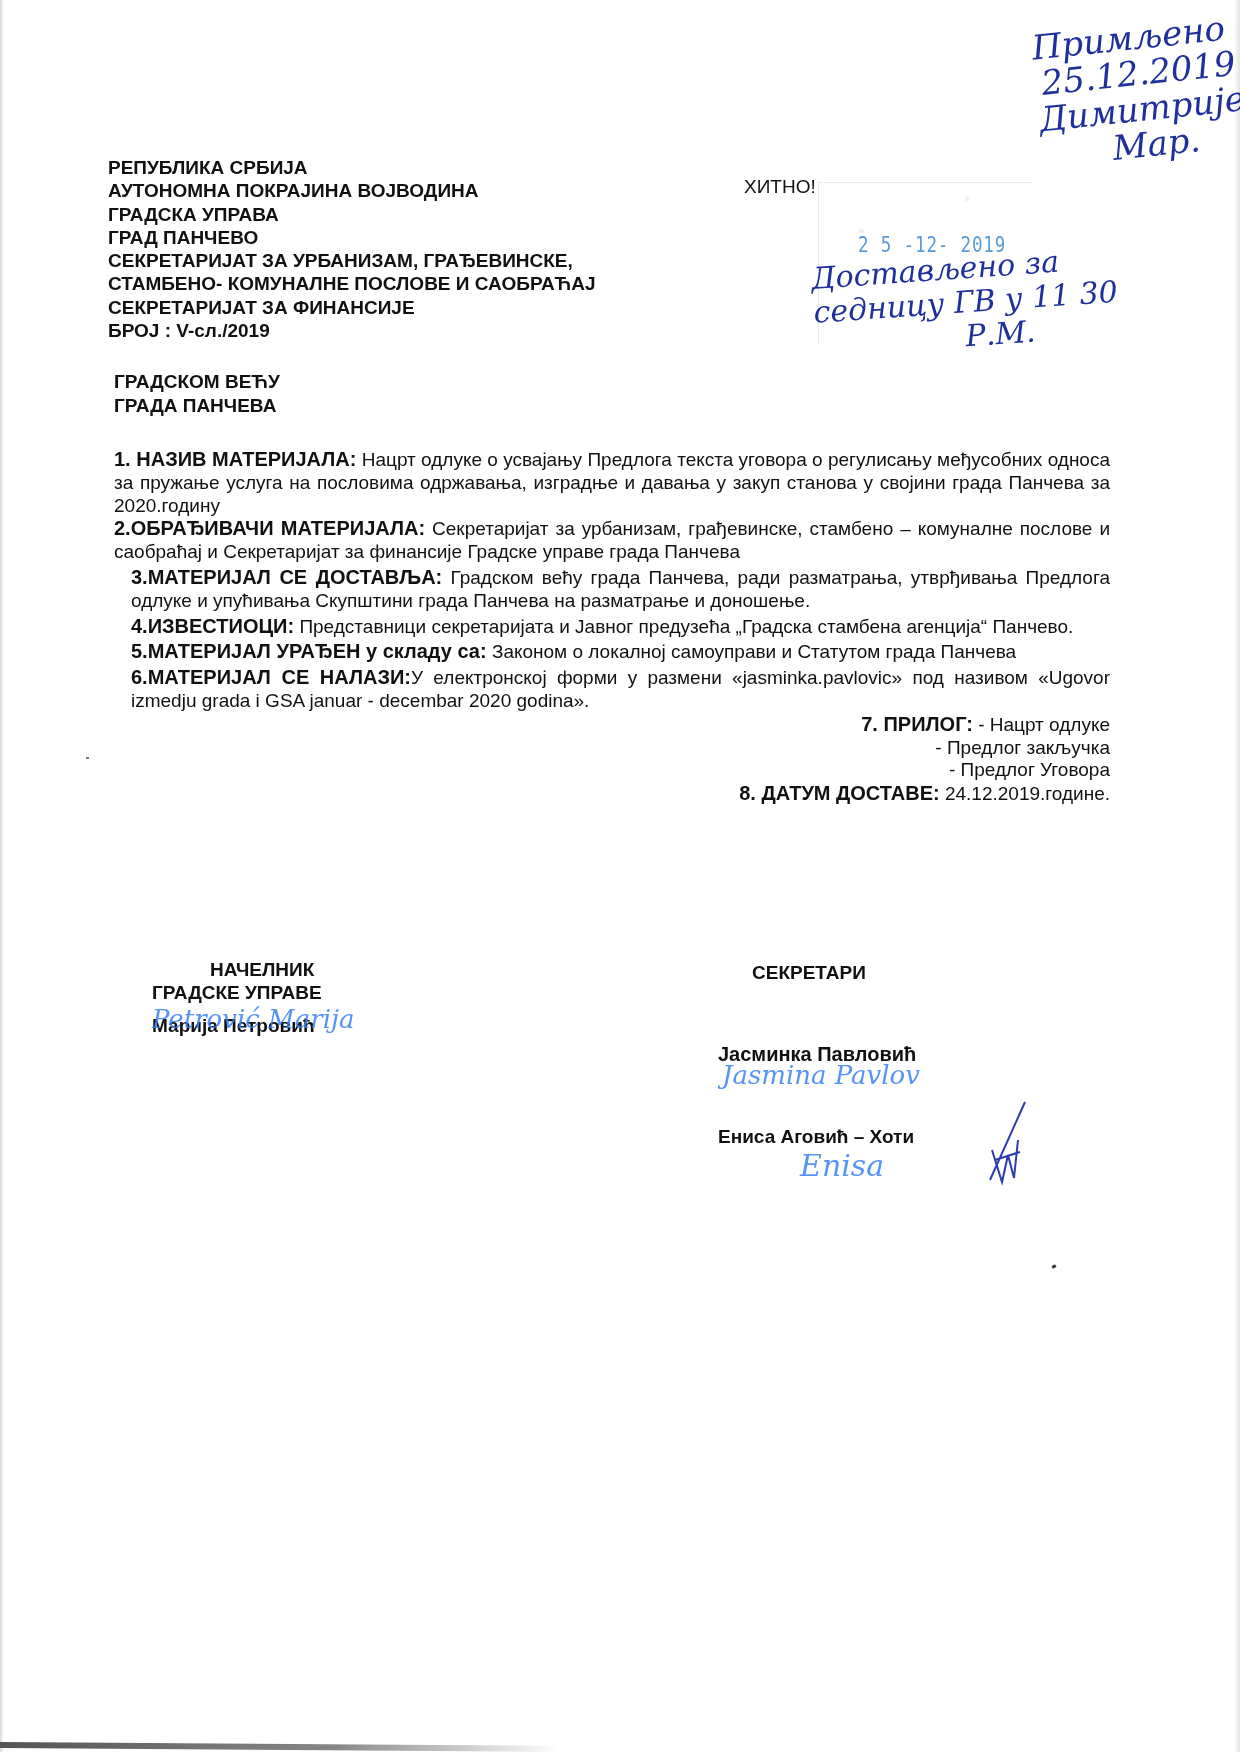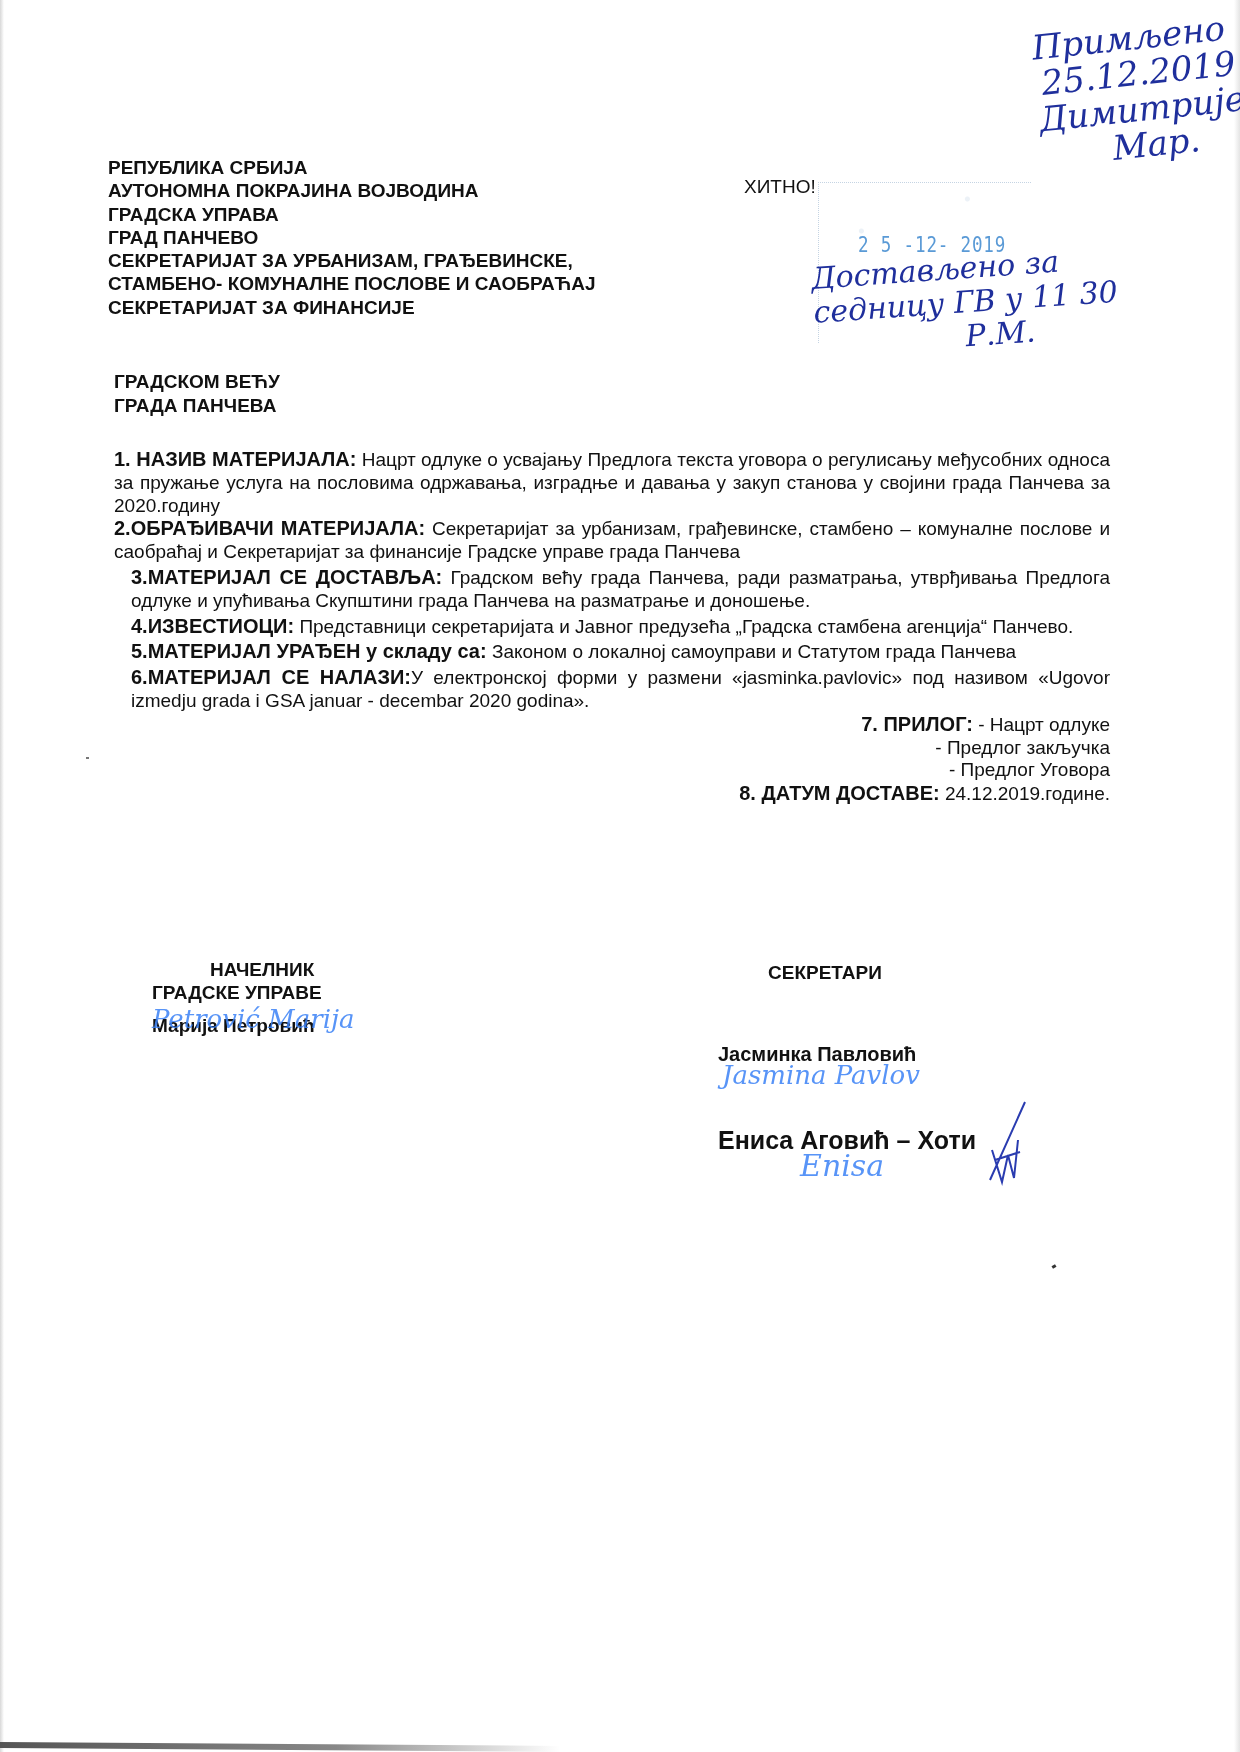--- a/index.html
+++ b/index.html
@@ -93,38 +93,38 @@
       top: 958px;
       font-weight: bold;
       font-size: 19px;
       line-height: 23px;
     }
     .sig-left .title1 { padding-left: 58px; }
     .sig-left .name { margin-top: 10px; }
 
     .sig-right-title {
       position: absolute;
-      left: 768px;
+      left: 752px;
       top: 962px;
       font-weight: bold;
       font-size: 19px;
     }
     .sig-name-1 {
       position: absolute;
       left: 718px;
       top: 1043px;
       font-weight: bold;
       font-size: 20px;
     }
     .sig-name-2 {
       position: absolute;
       left: 718px;
       top: 1126px;
       font-weight: bold;
-      font-size: 25px;
+      font-size: 19px;
     }
 
     
     .ink {
       position: absolute;
       color: #1f2f9c;
       font-family: "DejaVu Serif", serif;
       font-style: italic;
     }
     .received-note {
@@ -233,20 +233,21 @@
   <div class="bottom-shadow"></div>
 
   <div class="header">
     <div>РЕПУБЛИКА СРБИЈА</div>
     <div>АУТОНОМНА ПОКРАЈИНА ВОЈВОДИНА</div>
     <div>ГРАДСКА УПРАВА</div>
     <div>ГРАД ПАНЧЕВО</div>
     <div>СЕКРЕТАРИЈАТ ЗА  УРБАНИЗАМ, ГРАЂЕВИНСКЕ,</div>
     <div>СТАМБЕНО- КОМУНАЛНЕ ПОСЛОВЕ И САОБРАЋАЈ</div>
     <div>СЕКРЕТАРИЈАТ ЗА ФИНАНСИЈЕ</div>
+    <div>БРОЈ : V-сл./2019</div>
   </div>
 
   <div class="urgent">ХИТНО!</div>
 
   <div class="ink received-note">
     <div class="l1">Примљено</div>
     <div class="l2">25.12.2019</div>
     <div class="l3">Димитријев</div>
     <div class="l4">Мар.</div>
   </div>

